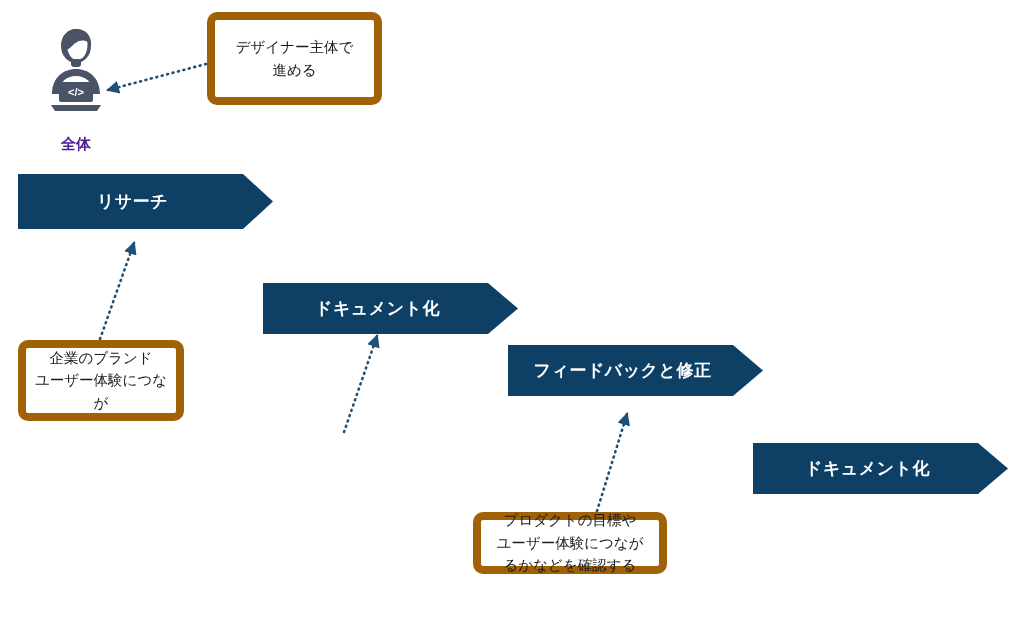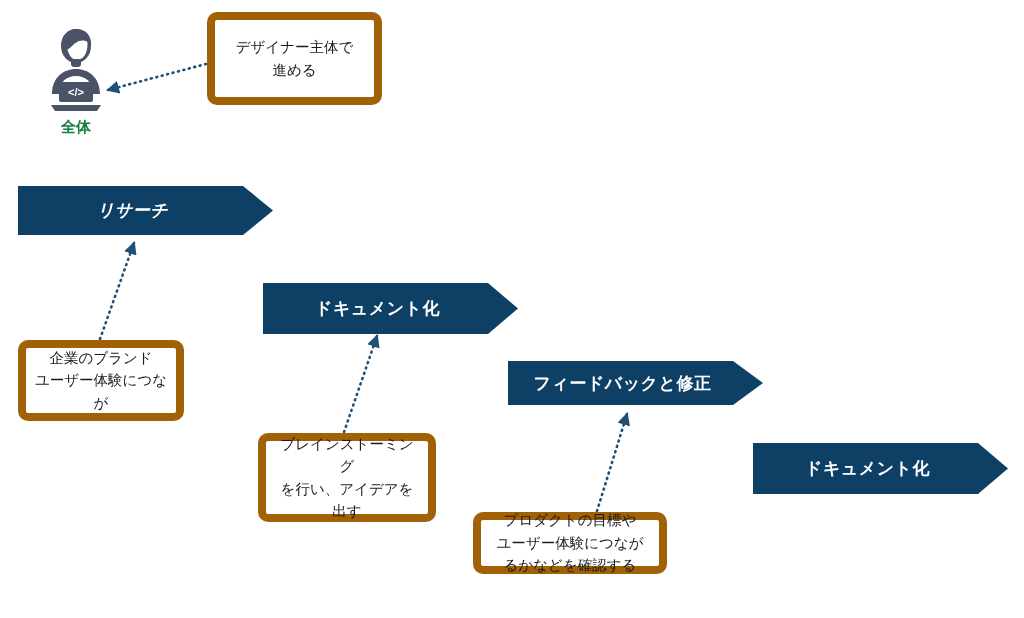--- a/index.html
+++ b/index.html
@@ -72,22 +72,23 @@
 
   
   .actor {
     position: absolute;
   }
   .actor-label {
     position: absolute;
     text-align: center;
     font-size: 15px;
     font-weight: bold;
-    color: #15803d;
+    color: #4c1d95;
     width: 100%;
+    margin-top: 17px;
   }
 </style>
 </head>
 <body>
 
 <div id="canvas">
 
   <div class="actor" style="left:44px; top:26px; width:64px; height:88px;">
     <svg width="64" height="88" viewBox="0 0 64 88">
 
@@ -119,29 +120,29 @@
 
     <line x1="206" y1="64" x2="108" y2="90" stroke="#1f5077" stroke-width="2.6" stroke-linecap="round" stroke-dasharray="1 4.6" marker-end="url(#ah)"></line>
 
     <line x1="100" y1="339" x2="134" y2="243" stroke="#1f5077" stroke-width="2.6" stroke-linecap="round" stroke-dasharray="1 4.6" marker-end="url(#ah)"></line>
 
     <line x1="344" y1="432" x2="377" y2="336" stroke="#1f5077" stroke-width="2.6" stroke-linecap="round" stroke-dasharray="1 4.6" marker-end="url(#ah)"></line>
 
     <line x1="597" y1="511" x2="627" y2="414" stroke="#1f5077" stroke-width="2.6" stroke-linecap="round" stroke-dasharray="1 4.6" marker-end="url(#ah)"></line>
   </svg>
 
-  <div class="chevron" style="left:18px; top:186px; width:255px; height:49px; background:#0e4066;font-style:italic;">
+  <div class="chevron" style="left:18px; top:174px; width:255px; height:55px; background:#0e4066;">
     <span class="chevron-label">リサーチ</span>
   </div>
 
   <div class="chevron" style="left:263px; top:283px; width:255px; height:51px; background:#0e4066;">
     <span class="chevron-label">ドキュメント化</span>
   </div>
 
-  <div class="chevron" style="left:508px; top:361px; width:255px; height:44px; background:#0e4066;">
+  <div class="chevron" style="left:508px; top:345px; width:255px; height:51px; background:#0e4066;">
     <span class="chevron-label">フィードバックと修正</span>
   </div>
 
   <div class="chevron" style="left:753px; top:443px; width:255px; height:51px; background:#0e4066;text-align:right;">
     <span class="chevron-label">ドキュメント化</span>
   </div>
 
   <div class="note" style="left:207px; top:12px; width:175px; height:93px;">
     <span class="note-text">
       <span>デザイナー主体で</span><br>
@@ -149,27 +150,20 @@
     </span>
   </div>
 
   <div class="note" style="left:18px; top:340px; width:166px; height:81px;">
     <span class="note-text">
       <span>企業のブランド</span><br>
       <span>ユーザー体験につなが</span>
     </span>
   </div>
 
-  <div class="note" style="left:258px; top:433px; width:178px; height:89px;">
-    <span class="note-text">
-      <span>ブレインストーミング</span><br>
-      <span>を行い、アイデアを</span><br>
-      <span>出す</span>
-    </span>
-  </div>
 
   <div class="note" style="left:473px; top:512px; width:194px; height:62px;">
     <span class="note-text">
       <span>プロダクトの目標や</span><br>
       <span>ユーザー体験につなが</span><br>
       <span>るかなどを確認する</span>
     </span>
   </div>
 
 </div>

